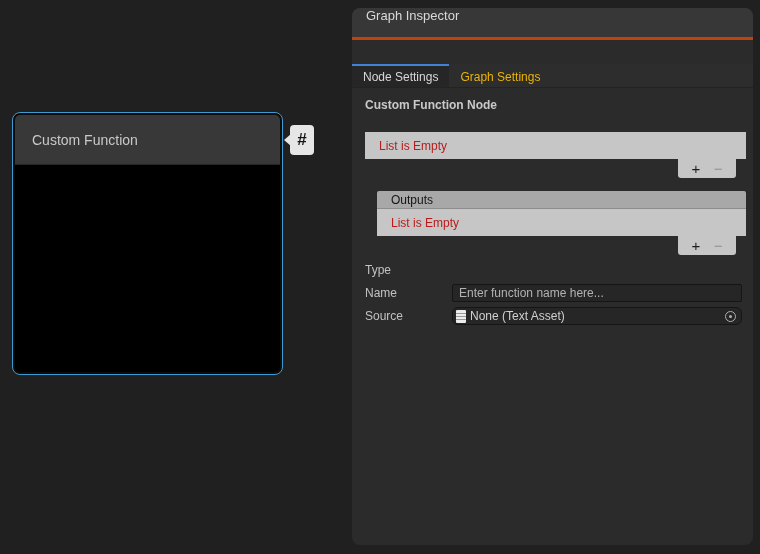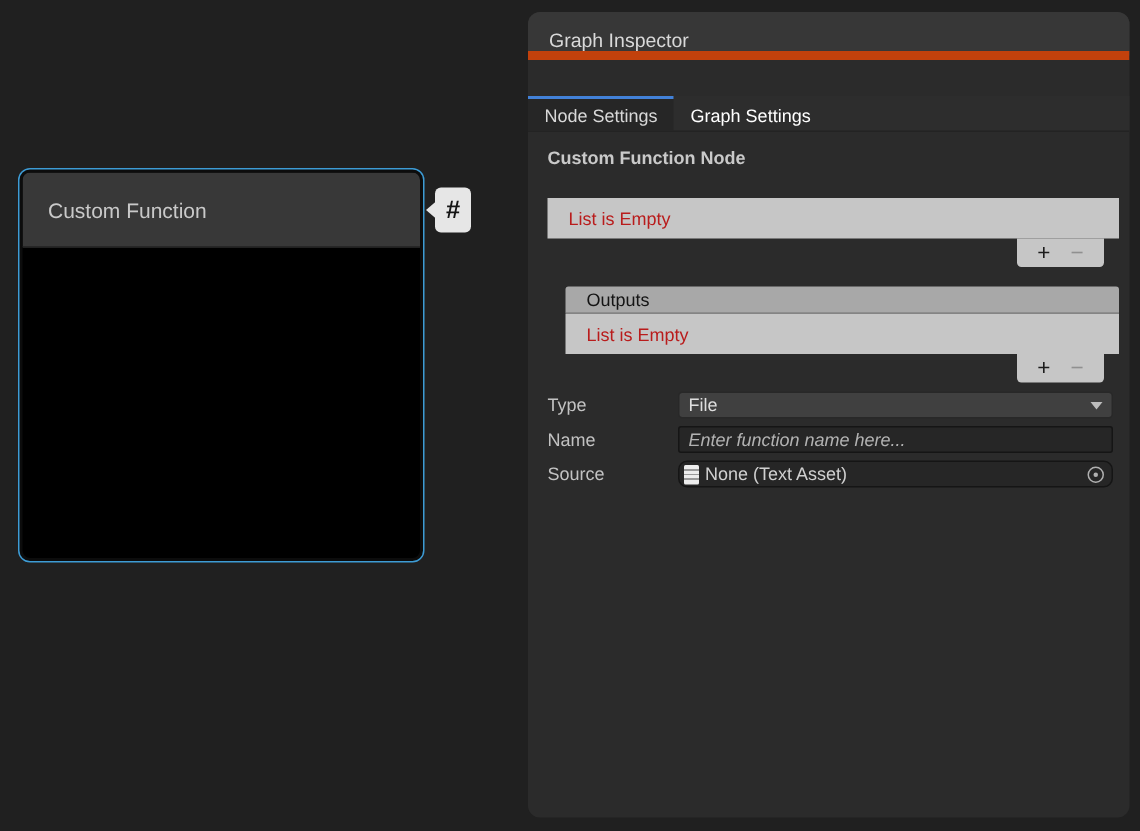--- a/index.html
+++ b/index.html
@@ -61,38 +61,38 @@
     position:absolute; left:352px; top:8px;
     width:401px; height:537px;
     background:#2b2b2b;
     border-radius:8px;
     box-sizing:border-box;
   }
   .panel-header {
     height:32px;
     background:#373737;
     border-radius:8px 8px 0 0;
-    display:flex; align-items:flex-end;
+    display:flex; align-items:flex-start;
     padding-left:14px;
     color:#d9d9d9; font-size:13px;
-    border-bottom:6px solid #c2410c;
+    border-bottom:3px solid #c2410c;
     box-sizing:border-box;
   }
   .tabbar {
     height:24px;
     background:#2d2d2d;
     display:flex;
     border-bottom:1px solid #232323;
     box-sizing:border-box;
     margin-top:24px;
   }
   .tab {
     padding:0 11px;
     display:flex; align-items:center;
-    font-size:12px; color:#ffffff;
+    font-size:12px; color:#eab308;
     box-sizing:border-box;
     border-top:2px solid transparent;
   }
   .tab.active {
     background:#262626;
     border-top:2px solid #4281d8;
     color:#d8d8d8;
   }
 
   .content { padding:10px 7px 0 13px; }
@@ -160,21 +160,20 @@
   .text-input {
     background:#262626;
     border:1px solid #151515;
     border-radius:2px;
     color:#bdbdbd; font-size:12px;
     padding:0 6px;
     width:100%; height:18px;
     box-sizing:border-box;
     font-family:"Liberation Sans","DejaVu Sans",sans-serif;
     outline:none;
-    font-style:italic;
   }
   .text-input::placeholder { color:#b2b2b2; opacity:1; }
 
   .object-field {
     background:#262626;
     border:1px solid #151515;
     border-radius:6px;
     display:flex; align-items:center;
     padding:0 3px 0 3px;
     color:#d0d0d0; font-size:12px;
@@ -266,24 +265,20 @@
           <span class="btn-add">+</span>
           <span class="btn-remove">−</span>
         </div>
       </div>
     </div>
 
     <div class="props">
 
       <div class="prop-row">
         <span class="prop-label">Type</span>
-        <div class="prop-field dropdown">
-          <span>File</span>
-          <span class="dropdown-arrow"></span>
-        </div>
       </div>
 
       <div class="prop-row">
         <span class="prop-label">Name</span>
         <input class="prop-field text-input" type="text" placeholder="Enter function name here..." style="">
       </div>
 
       <div class="prop-row">
         <span class="prop-label">Source</span>
         <div class="prop-field object-field">

